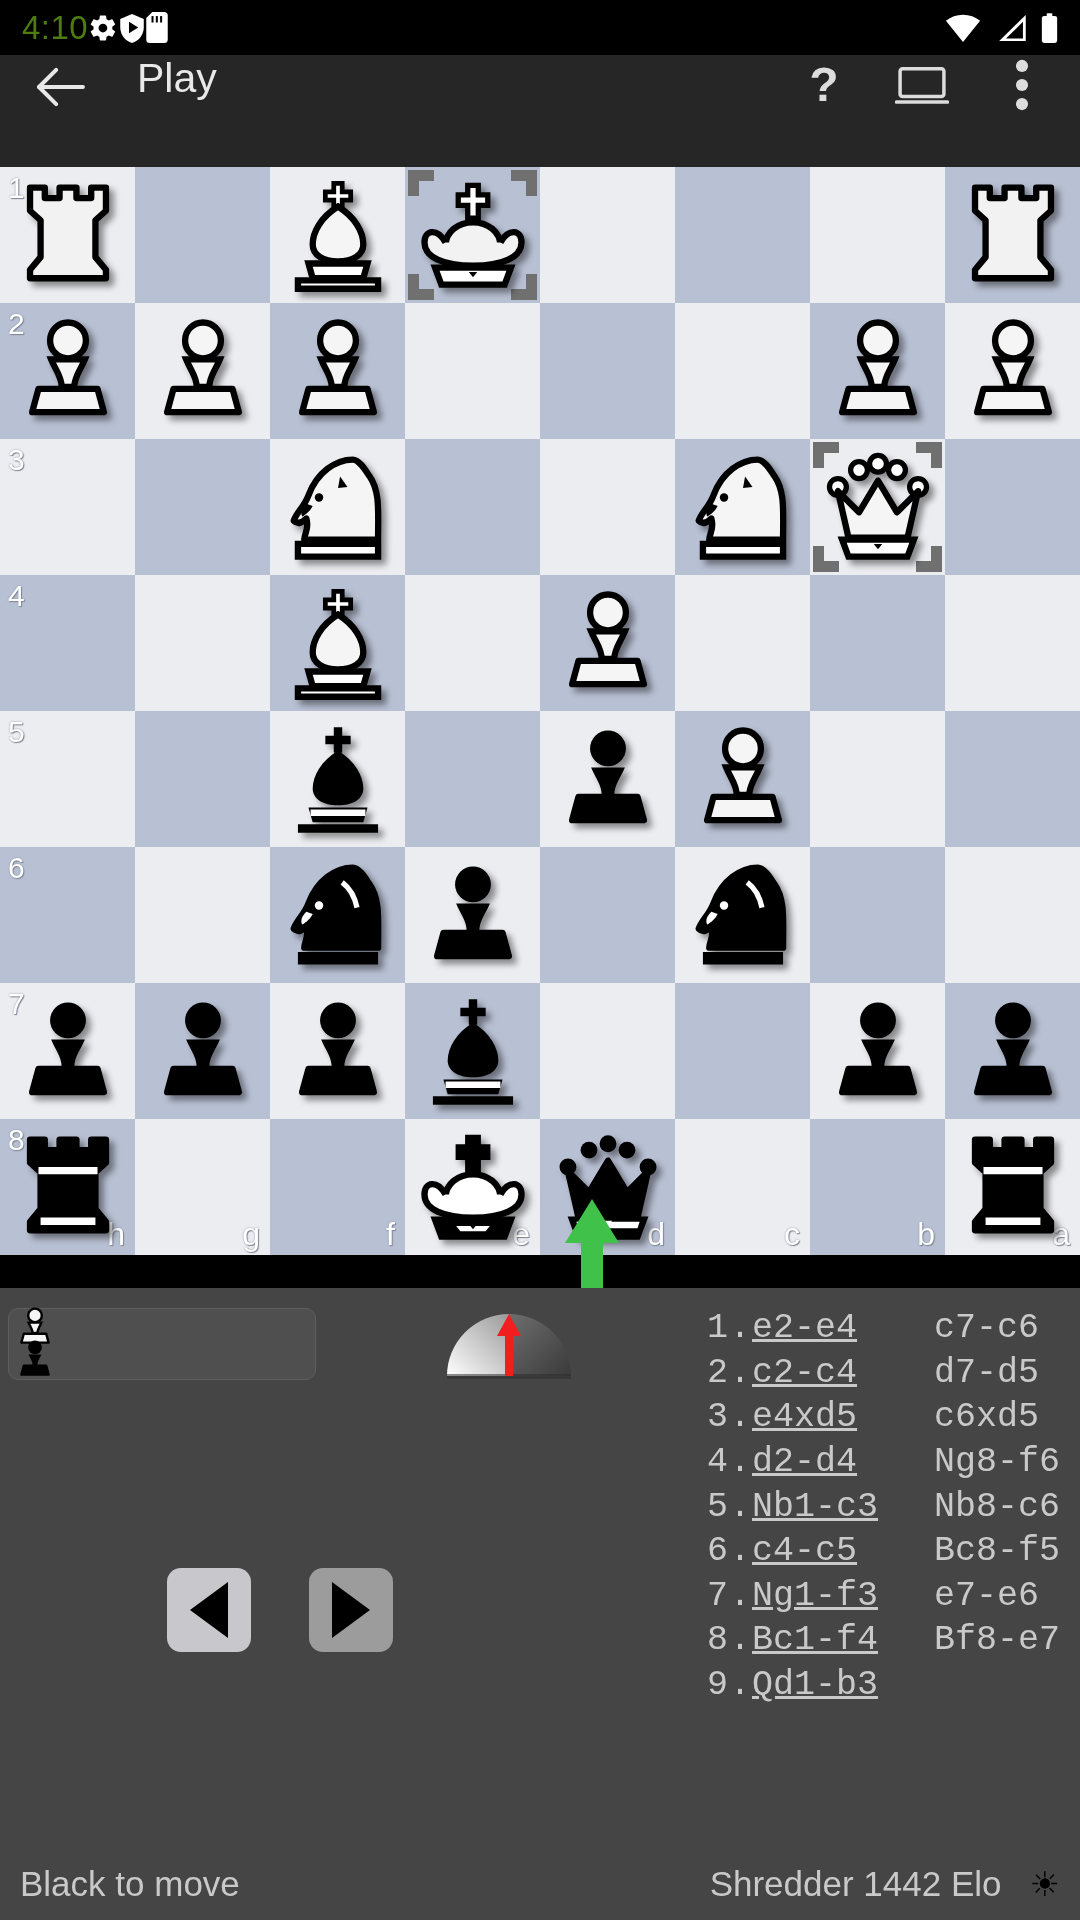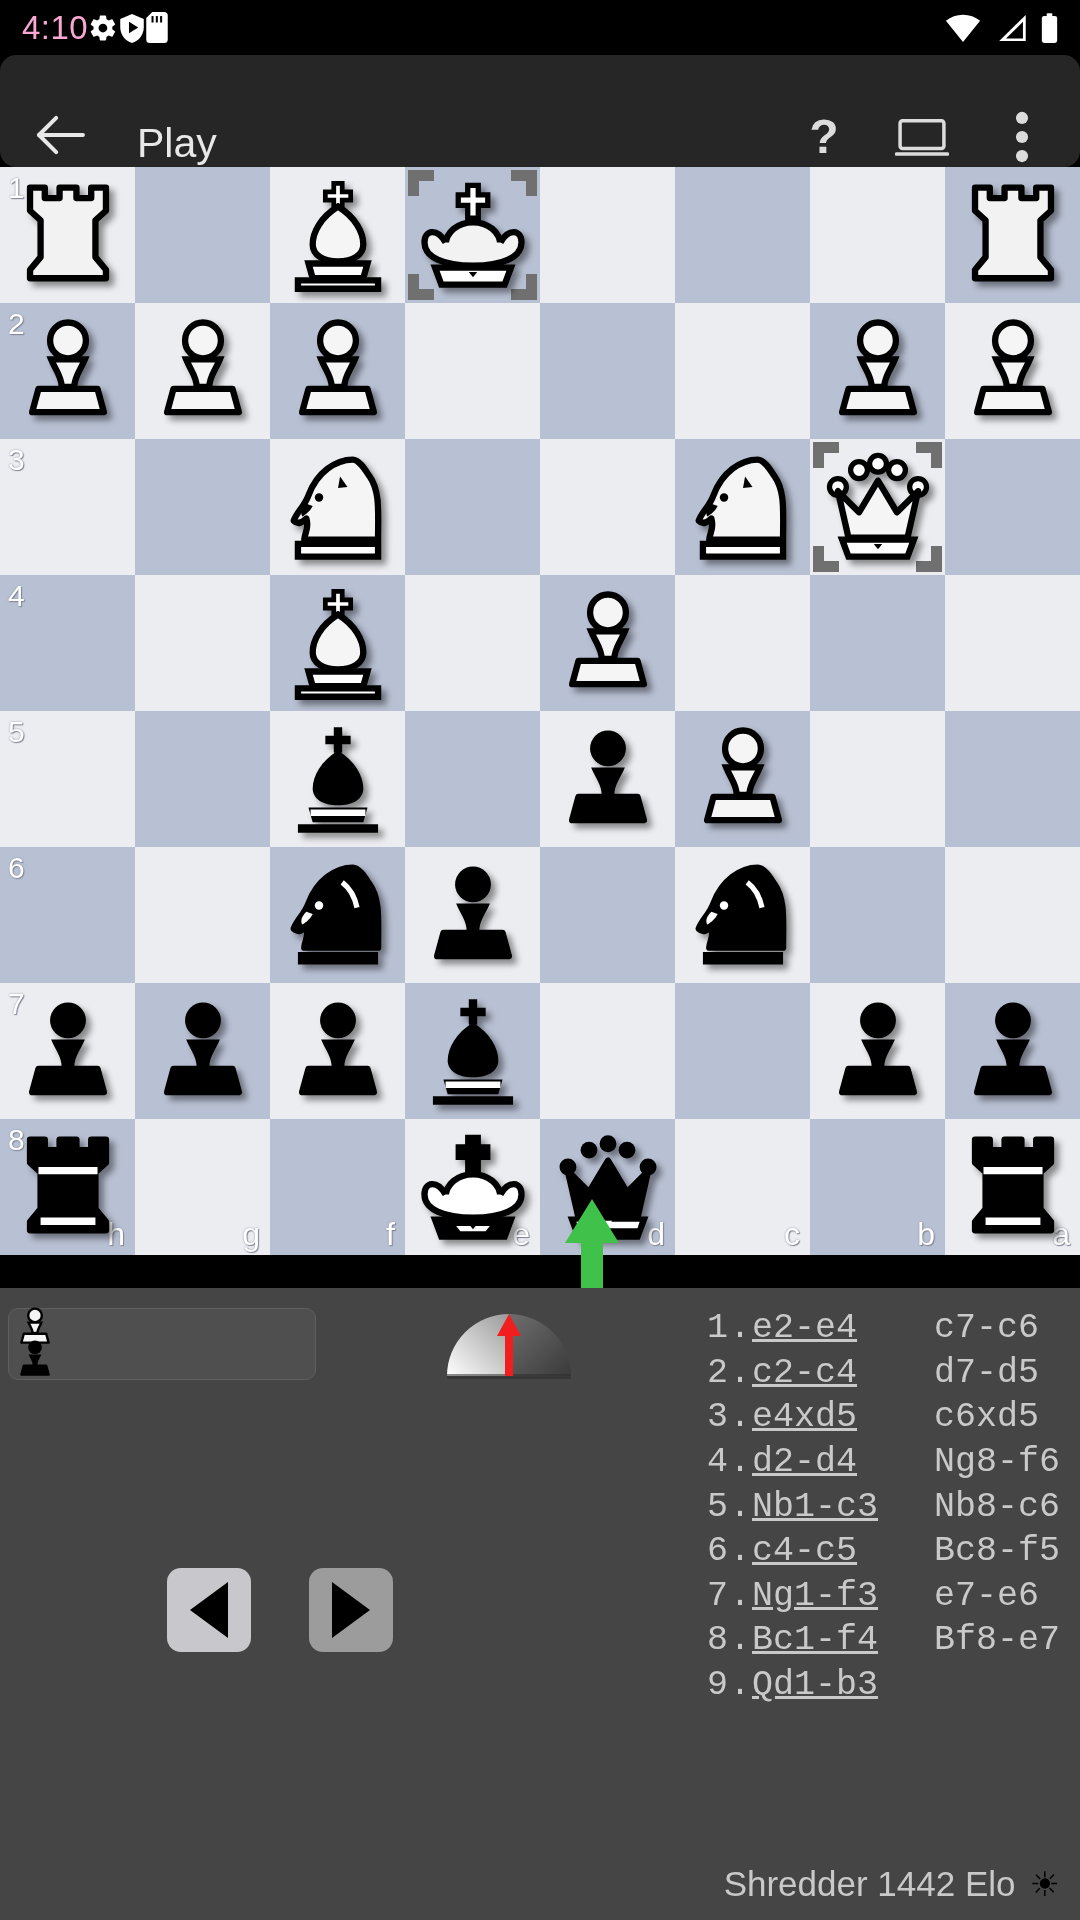--- a/index.html
+++ b/index.html
@@ -1,32 +1,31 @@
 <!DOCTYPE html>
 <html><head>
 <meta charset="utf-8">
 <style>
   * { margin:0; padding:0; box-sizing:border-box; }
   html,body { width:1080px; height:1920px; background:#000; overflow:hidden;
               font-family:"Liberation Sans", sans-serif; }
 
   
   #status-bar{
-    height:55px; background:#000; color:#f9a8d4;
+    height:55px; background:#000; color:#4d7c0f;
     display:flex; align-items:center; padding:0 22px; 
   }
   #status-time{ font-size:33px; letter-spacing:.5px; font-weight:400; }
   .sb-icon{ display:inline-flex; align-items:center; }
   #status-right{ margin-left:auto; display:flex; align-items:center; gap:13px; }
 
   
   #app-bar{
-    height:112px; background:#262626; display:flex; align-items:flex-end;
+    height:112px; background:#262626; display:flex; align-items:flex-start;
     padding:0 28px;
-    border-radius:16px;
   }
   #back-button{ width:64px; height:64px; display:flex; align-items:center; justify-content:center; }
   #app-title{ color:#e8e8e8; font-size:41px; margin-left:45px; font-weight:400; }
   #app-bar-actions{ margin-left:auto; display:flex; align-items:center; gap:40px; }
   #help-button{ color:#dcdcdc; font-size:48px; font-weight:700; width:56px; text-align:center;
                 line-height:56px; }
   .ab-btn{ width:60px; height:60px; display:flex; align-items:center; justify-content:center; }
 
   
   #board-wrap{ width:1080px; height:1288px; position:relative; }
@@ -87,21 +86,21 @@
   .mv-no{ width:56px; text-align:right; }
   .mv-dot{ width:24px; text-align:center; }
   .mv-w{ width:168px;text-decoration:underline; }
   .mv-b{ flex:1;margin-left:14px; }
 
   
   #bottom-status{ position:absolute; top:1848px; left:0; width:1080px; height:72px;
                   background:#454545; display:flex; align-items:center;
                   padding:0 20px; }
   #turn-text{ color:#c9c9c9; font-size:35px; }
-  #engine-group{ margin-left:auto; display:flex; align-items:center; gap:14px; }
+  #engine-group{ margin-left:auto; display:flex; align-items:center; gap:28px; }
   #engine-text{ color:#c9c9c9; font-size:35px; }
   #sun-icon{ font-size:34px; }
 </style>
 </head>
 <body>
 
 <div id="status-bar">
   <span id="status-time">4:10</span>
 
   <span class="sb-icon">
@@ -645,17 +644,18 @@
       <div class="move-row">
         <span class="mv-no">9</span>
         <span class="mv-dot">.</span>
         <span class="mv-w">Qd1-b3</span>
         <span class="mv-b"></span>
       </div>
     </div>
 </div>
 
 <div id="bottom-status">
+  <span id="turn-text">Black to move</span>
   <span id="engine-group">
     <span id="engine-text">Shredder 1442 Elo</span>
     <span id="sun-icon">☀</span>
   </span>
 </div>
 
 </body></html>

